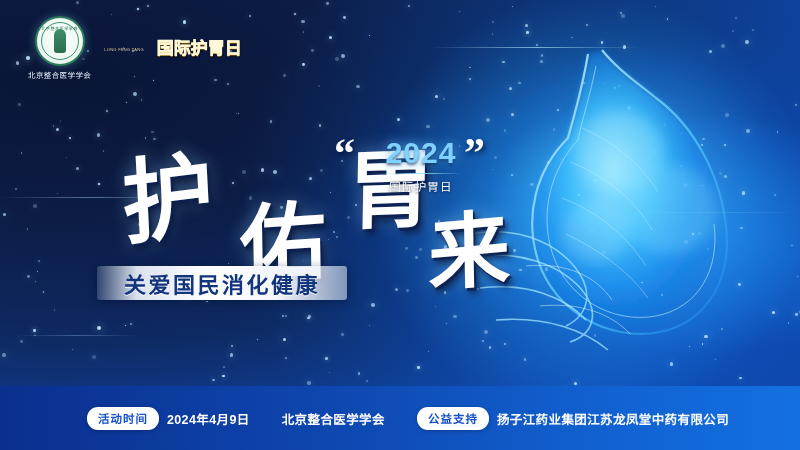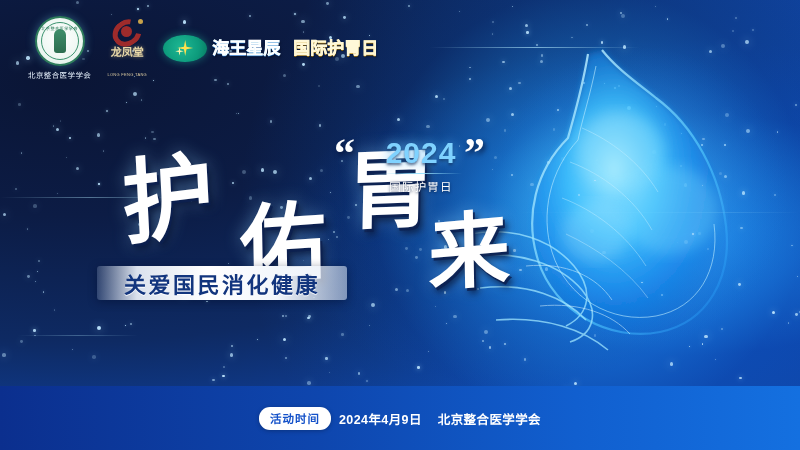--- a/index.html
+++ b/index.html
@@ -124,21 +124,21 @@
     font-size:22px;font-weight:bold;color:#ffffff;letter-spacing:2.5px;
     text-shadow:0 2px 5px rgba(3,16,50,.85),0 0 14px rgba(140,205,255,.35);
   }
 
   
   .footer{
     position:absolute;left:0;right:0;bottom:0;height:64px;
     background:linear-gradient(90deg,#0b2f8e 0%,#0e46ae 40%,#115fcf 72%,#1470e0 100%);
     display:flex;align-items:center;justify-content:center;gap:16px;
   }
-  .fgroup{display:flex;align-items:center;gap:8px;}
+  .fgroup{display:flex;align-items:center;gap:8px;margin-left:16px;}
   .pill{
     background:#ffffff;color:#1552c9;font-size:11.5px;font-weight:bold;letter-spacing:1px;
     padding:3.5px 11px;border-radius:11px;white-space:nowrap;
     box-shadow:0 1px 4px rgba(0,0,0,.25);
   }
   .fval{color:#ffffff;font-size:12.5px;font-weight:bold;letter-spacing:.4px;white-space:nowrap;}
 </style>
 </head>
 <body>
 
@@ -482,35 +482,23 @@
 
     <div class="logo-item">
       <div class="seal">
         <div class="seal-arc">北京整合医学学会</div>
         <div class="seal-fig"></div>
       </div>
       <div class="logo-cap">北京整合医学学会</div>
     </div>
 
     <div class="logo-item">
-      <div class="lft">
-        <div class="lft-mark">
-            <span class="lft-dot"></span>
-          </div>
-        <div class="lft-cn">龙凤堂</div>
-      </div>
       <div class="lft-py">LONG FENG TANG</div>
     </div>
 
-    <div class="hwxc">
-      <div class="hwxc-badge">
-          <i class="star4"></i>
-        </div>
-      <div class="hwxc-cn">海王星辰</div>
-    </div>
 
     <div class="jkyf">国际护胃日</div>
   </div>
 
   <div class="title-wrap">
     <span class="qmark qm-l">“</span>
     <span class="qmark qm-r">”</span>
     <span class="cal c1">护</span>
     <span class="cal c2">佑</span>
     <span class="cal c3">胃</span>
@@ -529,15 +517,19 @@
 
 
   <div class="footer">
     <div class="fgroup">
       <span class="pill">活动时间</span>
       <span class="fval">2024年4月9日</span>
     </div>
     <div class="fgroup">
       <span class="fval">北京整合医学学会</span>
     </div>
+    <div class="fgroup">
+      <span class="pill">公益支持</span>
+      <span class="fval">扬子江药业集团江苏龙凤堂中药有限公司</span>
+    </div>
   </div>
 
 </div>
 
 </body></html>

